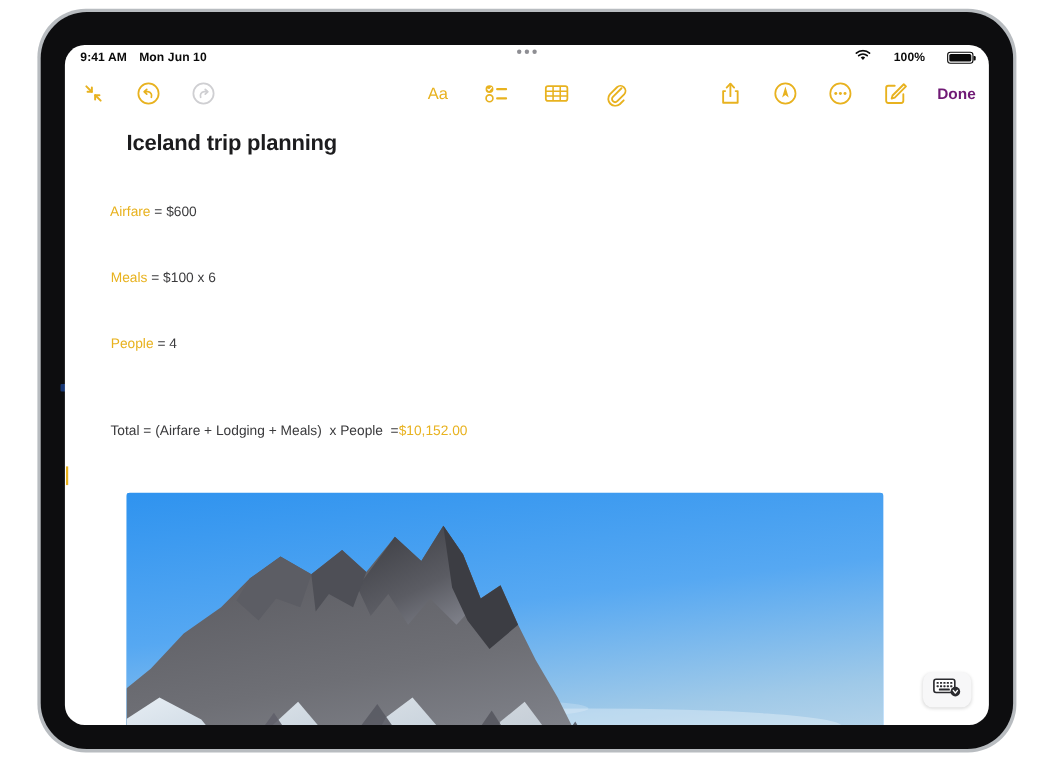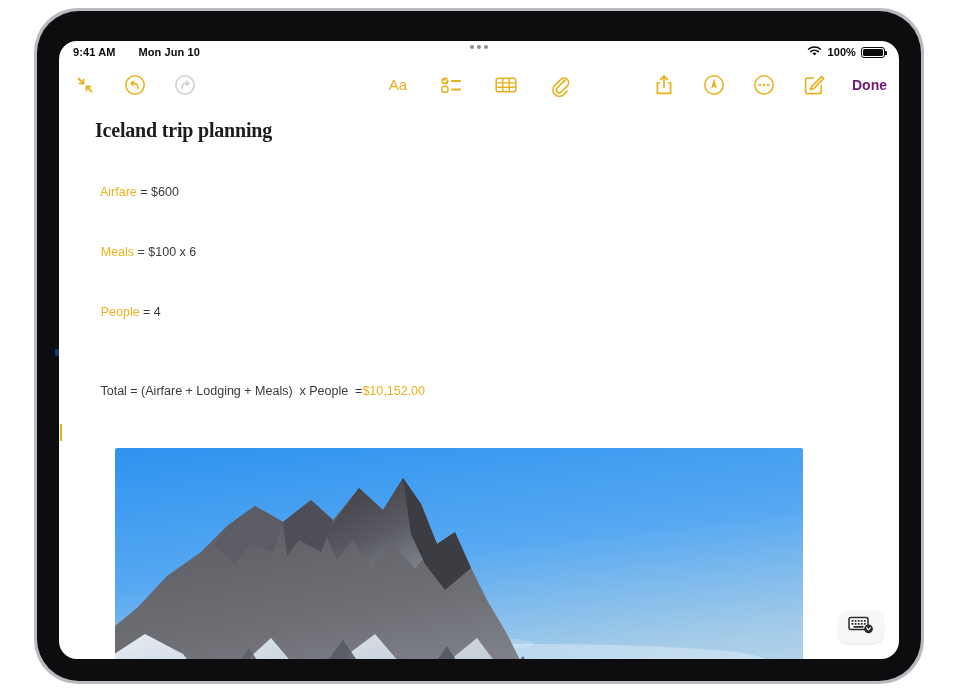--- a/index.html
+++ b/index.html
@@ -34,28 +34,28 @@
     overflow: hidden;
   }
 
   
   #status-bar {
     height: 22px;
     display: flex; align-items: center;
     padding: 0 14px;
     position: relative;
   }
-  .status-left { display: flex; align-items: center; gap: 23px; }
+  .status-left { display: flex; align-items: center; gap: 11px; }
   .status-text {
     font-size: 11px; font-weight: bold; color: #0a0a0a;
     letter-spacing: 0.1px; white-space: nowrap;
   }
   .status-right {
     position: absolute; right: 14px; top: 0;
-    height: 22px; display: flex; align-items: center; gap: 5px;
+    height: 22px; display: flex; align-items: center; gap: 20px;
   }
   .battery-shell {
     width: 24px; height: 11px;
     border: 1px solid #0a0a0a; border-radius: 3px;
     position: relative; display: flex; align-items: center;
     padding: 1px;
   }
   .battery-shell::after {
     content: ""; position: absolute; right: -3px; top: 3.5px;
     width: 2px; height: 4px; background: #0a0a0a;
@@ -96,21 +96,21 @@
   .tb-btn svg { display: block; }
   .done-btn {
     font-size: 14px; font-weight: bold; color: #701a75;
     cursor: pointer; padding-left: 2px;
   }
 
   
   #note-body { padding: 12px 0 0 0; position: relative; }
   #note-title {
     font-size: 20px; font-weight: bold; color: #1c1c1e;
-    padding-left: 36px; letter-spacing: -0.2px; font-family: Liberation Serif, serif;
+    padding-left: 56px; letter-spacing: -0.2px;
   }
   #note-lines { margin-top: 20px; }
   .note-line {
     font-size: 12.5px; color: #3a3a3c;
     line-height: 20px; white-space: pre;
   }
   .var { color: #E8B21F; }
   .result { color: #E8B21F; }
   #total-line { margin-top: 19px; }
   #text-cursor {

